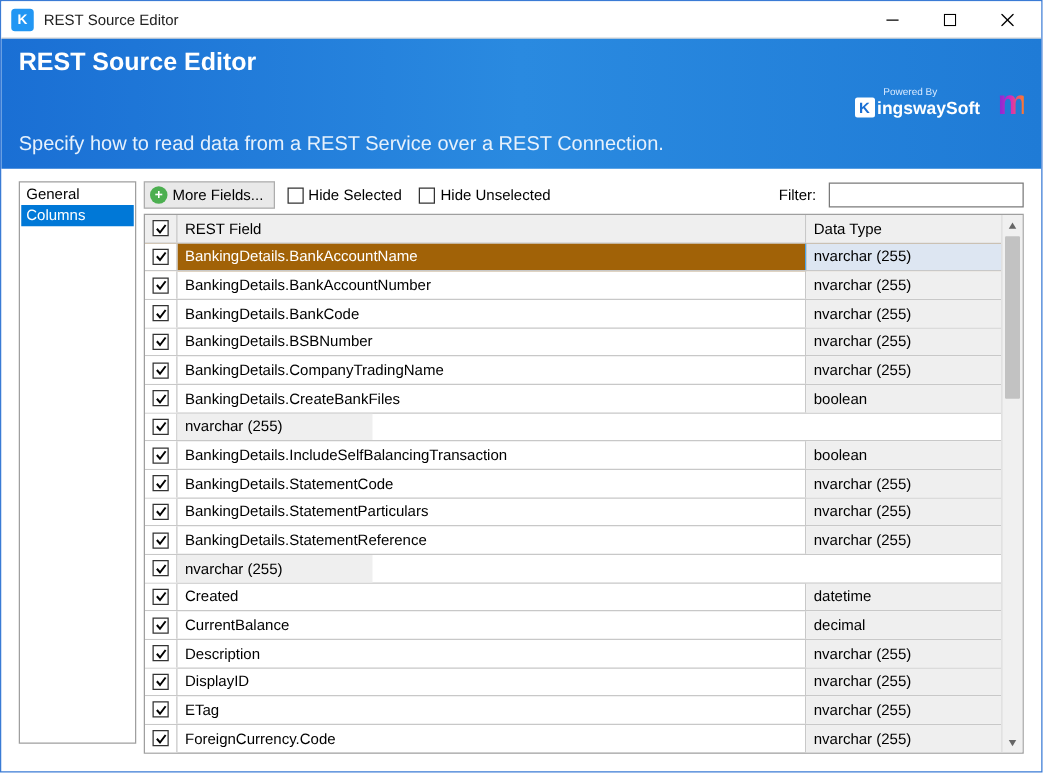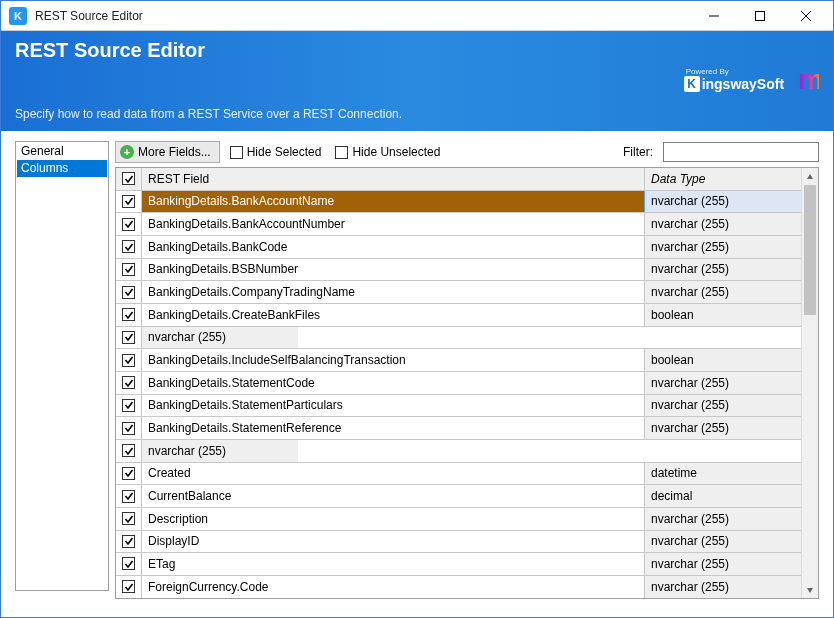--- a/index.html
+++ b/index.html
@@ -39,24 +39,24 @@
   .win-btn svg { width: 10px; height: 10px; }
   .header {
     background: linear-gradient(90deg, #1a6fd4 0%, #2a8ae0 50%, #1f7bd6 100%);
     color: #fff;
     padding: 8px 14px 10px 14px;
     display: flex;
     align-items: center;
   }
   .header-left { flex: 1; }
   .header-title { font-size: 20px; font-weight: bold; margin-bottom: 4px; }
-  .header-sub { font-size: 12px; color: #e6f1fc; margin-top: 45px; }
+  .header-sub { font-size: 16px; color: #e6f1fc; margin-top: 45px; }
   .logos { display: flex; align-items: center; gap: 14px; }
   .ks-logo { display:flex; flex-direction:column; align-items:flex-start; line-height:1; }
-  .ks-powered { font-size:8px; color:#d9eaff; margin-left:2px; }
+  .ks-powered { font-size:8px; color:#d9eaff; margin-left:23px; }
   .ks-row { display:flex; align-items:center; gap:2px; }
   .ks-k {
     width:16px; height:16px; background:#fff; color:#1a6fd4;
     display:flex; align-items:center; justify-content:center;
     font-weight:bold; font-size:12px; border-radius:2px;
   }
   .m-arc {
     font-size: 28px; font-weight: bold; letter-spacing:-4px;
     background: linear-gradient(90deg,#7b2bd9,#d42bbc,#ff7b2b);
     -webkit-background-clip: text; background-clip: text; color: transparent;
@@ -156,21 +156,21 @@
     display:flex; align-items:center;
     overflow: hidden; white-space: nowrap;
   }
   .gcell-type {
     width: 156px;
     padding: 0 6px;
     height: 100%;
     display:flex; align-items:center;
     background: #efefef;
   }
-  .ghead .gcell-type { background: #efefef; font-style: italic; }
+  .ghead .gcell-type { background: #efefef; }
   .grow-last { border-bottom: none; }
   .check-mark {
     width: 13px; height: 13px; border: 1px solid #333; background:#fff;
     display:flex; align-items:center; justify-content:center;
   }
   .check-mark svg { width:10px; height:10px; }
   .scrollbar {
     width: 17px; background: #f0f0f0;
     display:flex; flex-direction:column;
     border-left: 1px solid #dcdcdc;

